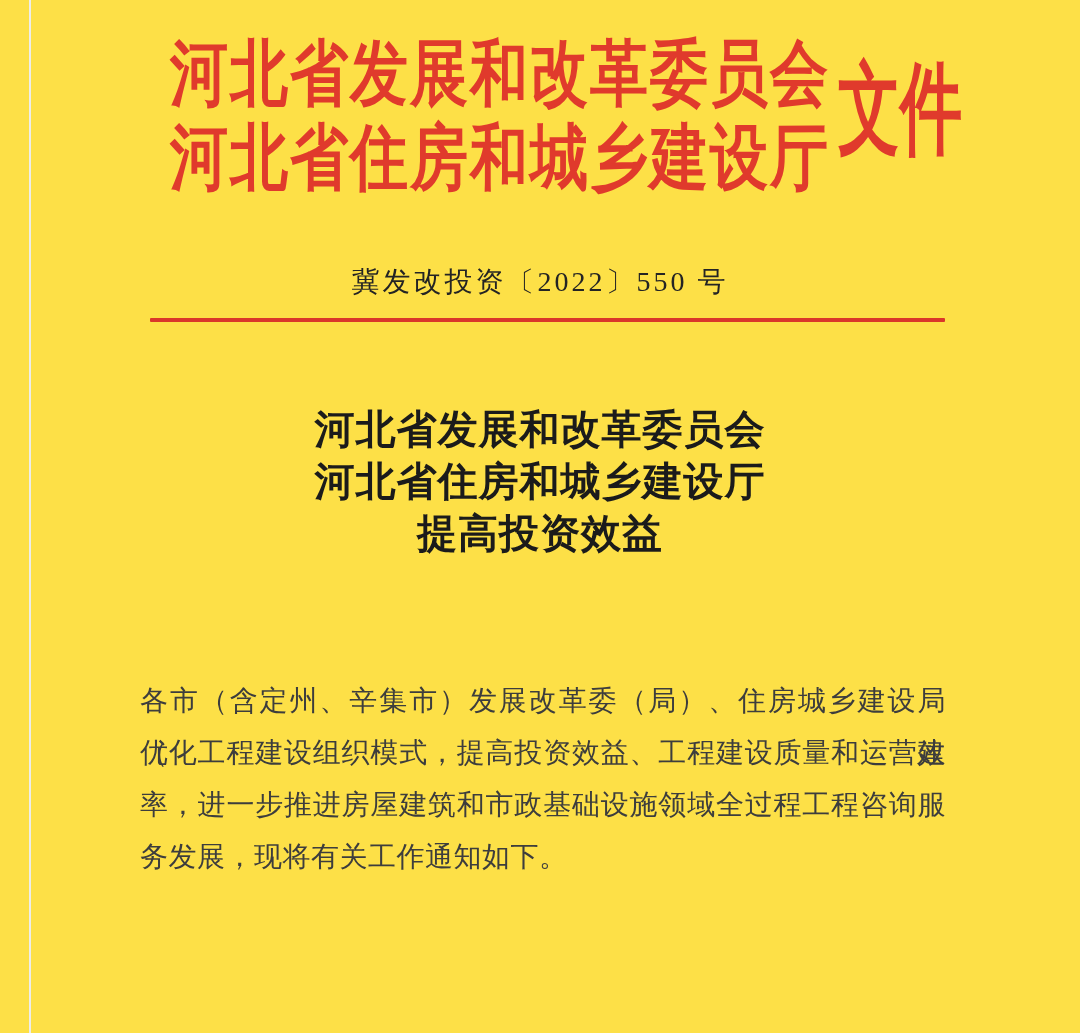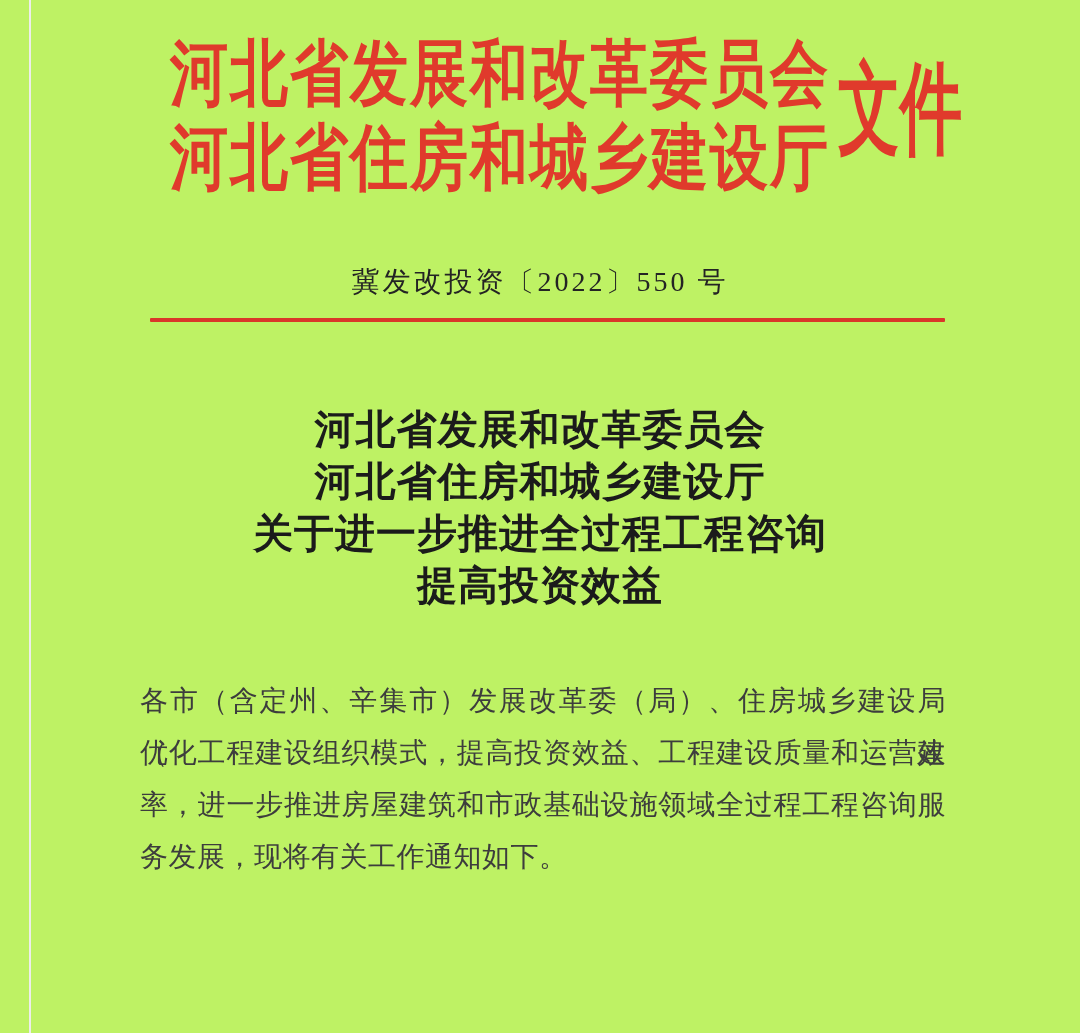--- a/index.html
+++ b/index.html
@@ -1,20 +1,20 @@
 <!DOCTYPE html>
 <html><head>
 <meta charset="utf-8">
 <style>
   html, body { margin: 0; padding: 0; }
   #page {
     position: relative;
     width: 1080px;
     height: 1033px;
-    background: #bef264;
+    background: #fde047;
     overflow: hidden;
     font-family: "Liberation Serif", serif;
   }
   .scan-edge {
     position: absolute;
     left: 29px; top: 0; bottom: 0;
     width: 2px;
     background: #ededea;
   }
   
@@ -111,21 +111,20 @@
     <div class="doc-type" style="color: rgb(224, 58, 44);">文件</div>
   </div>
 
   <div class="doc-number">冀发改投资〔2022〕550 号</div>
 
   <div class="red-rule" style="background: rgb(218, 54, 42);"></div>
 
   <div class="doc-title">
     <div class="title-line">河北省发展和改革委员会</div>
     <div class="title-line">河北省住房和城乡建设厅</div>
-    <div class="title-line">关于进一步推进全过程工程咨询</div>
     <div class="title-line">提高投资效益</div>
   </div>
 
   <div class="body-text">
     <div class="body-line justified">各市（含定州、辛集市）发展改革委（局）、住房城乡建设局（建</div>
     <div class="body-line justified">优化工程建设组织模式，提高投资效益、工程建设质量和运营效</div>
     <div class="body-line justified">率，进一步推进房屋建筑和市政基础设施领域全过程工程咨询服</div>
     <div class="body-line">务发展，现将有关工作通知如下。</div>
   </div>
 

